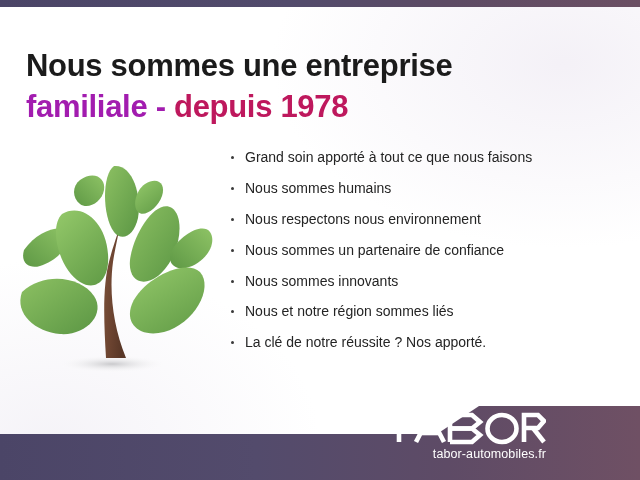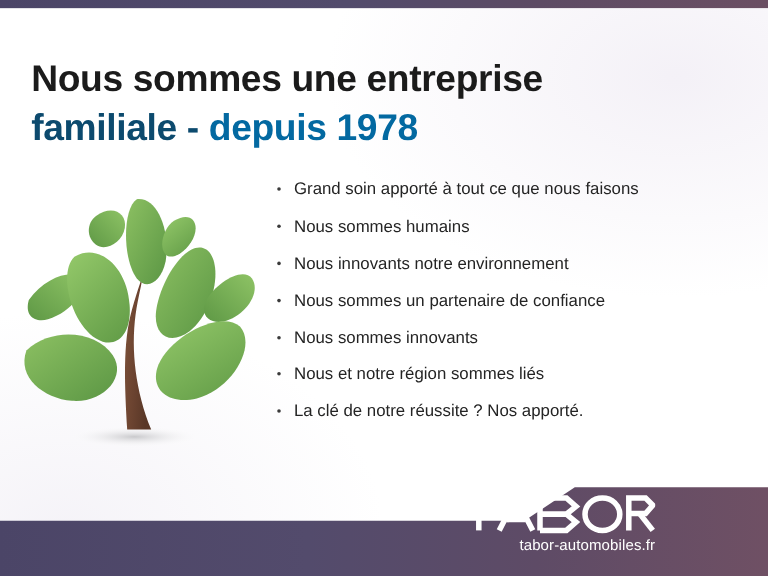--- a/index.html
+++ b/index.html
@@ -45,22 +45,22 @@
     text-align: left;
     font-size: 31px;
     font-weight: bold;
     line-height: 1.33;
     letter-spacing: -0.3px;
     color: #1b1b1b;
     padding: 0 26px;
     box-sizing: border-box;
   }
   #headline .line { display: block; white-space: nowrap; }
-  #headline .accent { color: #0369a1; }
-  #headline .dash { color: #0c4a6e; }
+  #headline .accent { color: #be185d; }
+  #headline .dash { color: #a21caf; }
   
   #bullets {
     position: absolute;
     left: 228px;
     top: 148px;
     width: 402px;
     margin: 0;
     padding: 0;
     list-style: none;
   }
@@ -175,21 +175,21 @@
 
       <path d="M196 80 C 204 92, 190 112, 172 116 C 160 118, 152 110, 158 98 C 166 84, 188 70, 196 80 Z" fill="url(#lg2)"></path>
 
       <path d="M186 120 C 200 136, 180 172, 150 180 C 126 186, 110 172, 118 152 C 128 128, 170 106, 186 120 Z" fill="url(#lg3)"></path>
     </svg>
   </div>
 
   <ul id="bullets">
     <li><span class="dot"></span><span>Grand soin apporté à tout ce que nous faisons</span></li>
     <li><span class="dot"></span><span>Nous sommes humains</span></li>
-    <li><span class="dot"></span><span>Nous innovants notre environnement</span></li>
+    <li><span class="dot"></span><span>Nous respectons nous environnement</span></li>
     <li><span class="dot"></span><span>Nous sommes un partenaire de confiance</span></li>
     <li><span class="dot"></span><span>Nous sommes innovants</span></li>
     <li><span class="dot"></span><span>Nous et notre région sommes liés</span></li>
     <li><span class="dot"></span><span>La clé de notre réussite ? Nos apporté.</span></li>
   </ul>
 
   <div id="footer">
     <svg id="footer-shape" width="640" height="80" viewBox="0 0 640 80" xmlns="http://www.w3.org/2000/svg">
       <defs>
         <linearGradient id="footg" x1="0" y1="0" x2="1" y2="0">

